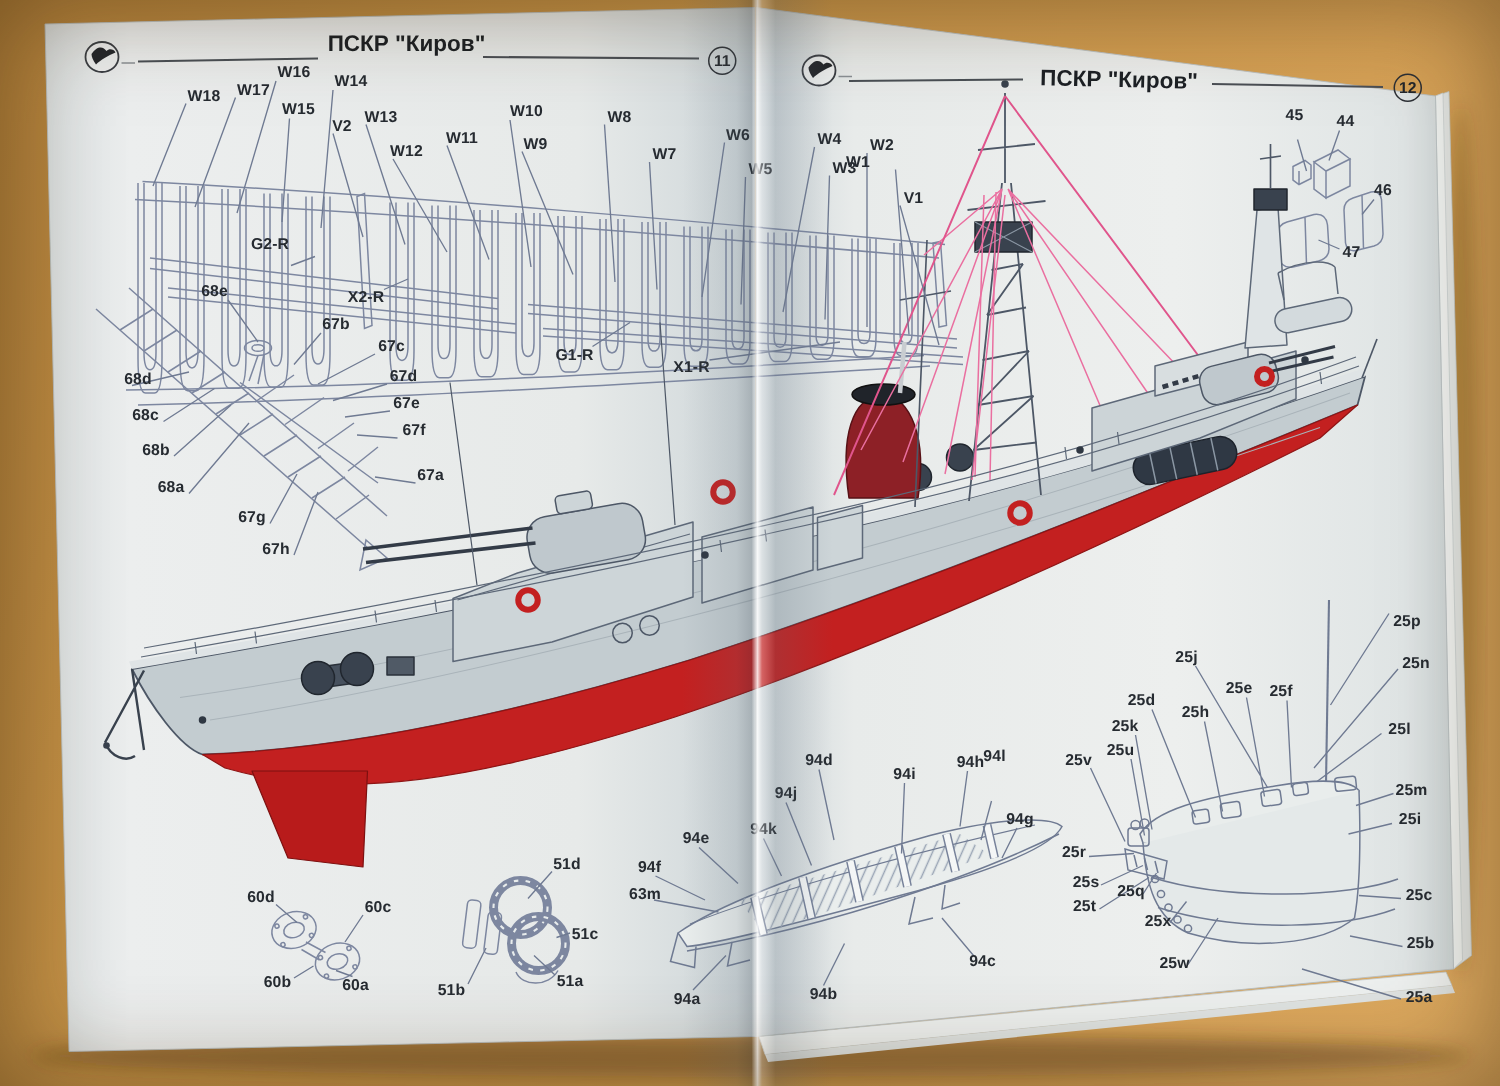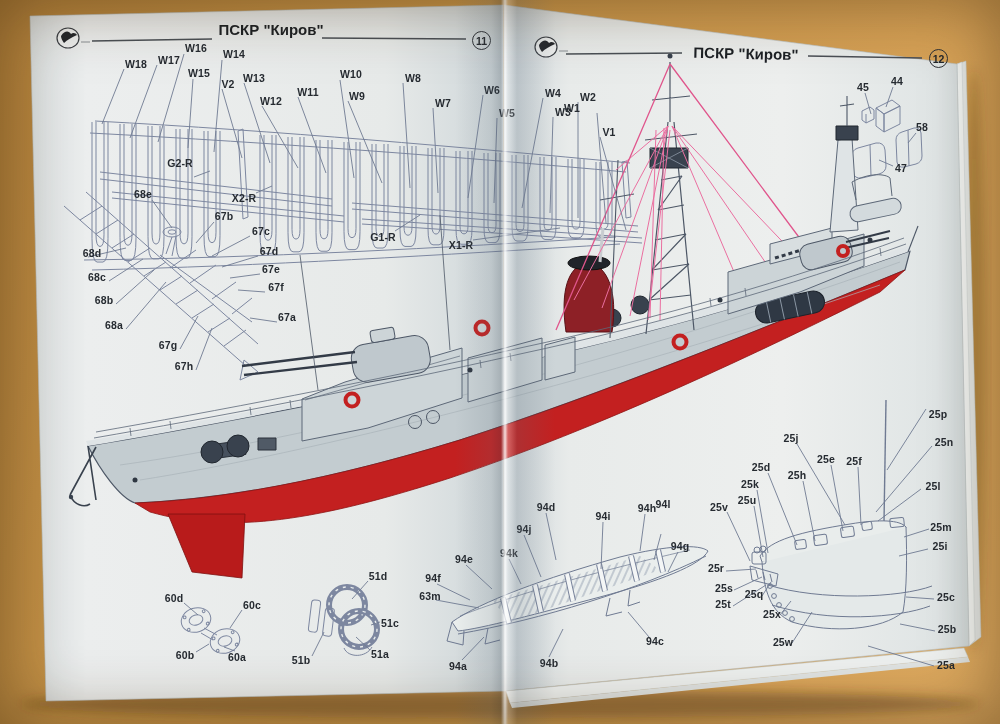--- a/index.html
+++ b/index.html
@@ -360,23 +360,23 @@
     <span class="lbl" style="left:680px;top:546px">94g</span>
     <span class="lbl" style="left:524px;top:529px">94j</span>
     <span class="lbl" style="left:509px;top:553px">94k</span>
     <span class="lbl" style="left:464px;top:559px">94e</span>
     <span class="lbl" style="left:433px;top:578px">94f</span>
     <span class="lbl" style="left:430px;top:596px">63m</span>
     <span class="lbl" style="left:458px;top:666px">94a</span>
     <span class="lbl" style="left:549px;top:663px">94b</span>
     <span class="lbl" style="left:655px;top:641px">94c</span>
 
-    <span class="lbl" style="left:863px;top:87px">45</span>
+    <span class="lbl" style="left:863px;top:77px">45</span>
     <span class="lbl" style="left:897px;top:81px">44</span>
-    <span class="lbl" style="left:922px;top:127px">58</span>
+    <span class="lbl" style="left:922px;top:127px">46</span>
     <span class="lbl" style="left:901px;top:168px">47</span>
 
     <span class="lbl" style="left:938px;top:414px">25p</span>
     <span class="lbl" style="left:944px;top:442px">25n</span>
     <span class="lbl" style="left:933px;top:486px">25l</span>
     <span class="lbl" style="left:941px;top:527px">25m</span>
     <span class="lbl" style="left:940px;top:546px">25i</span>
     <span class="lbl" style="left:946px;top:597px">25c</span>
     <span class="lbl" style="left:947px;top:629px">25b</span>
     <span class="lbl" style="left:946px;top:665px">25a</span>

